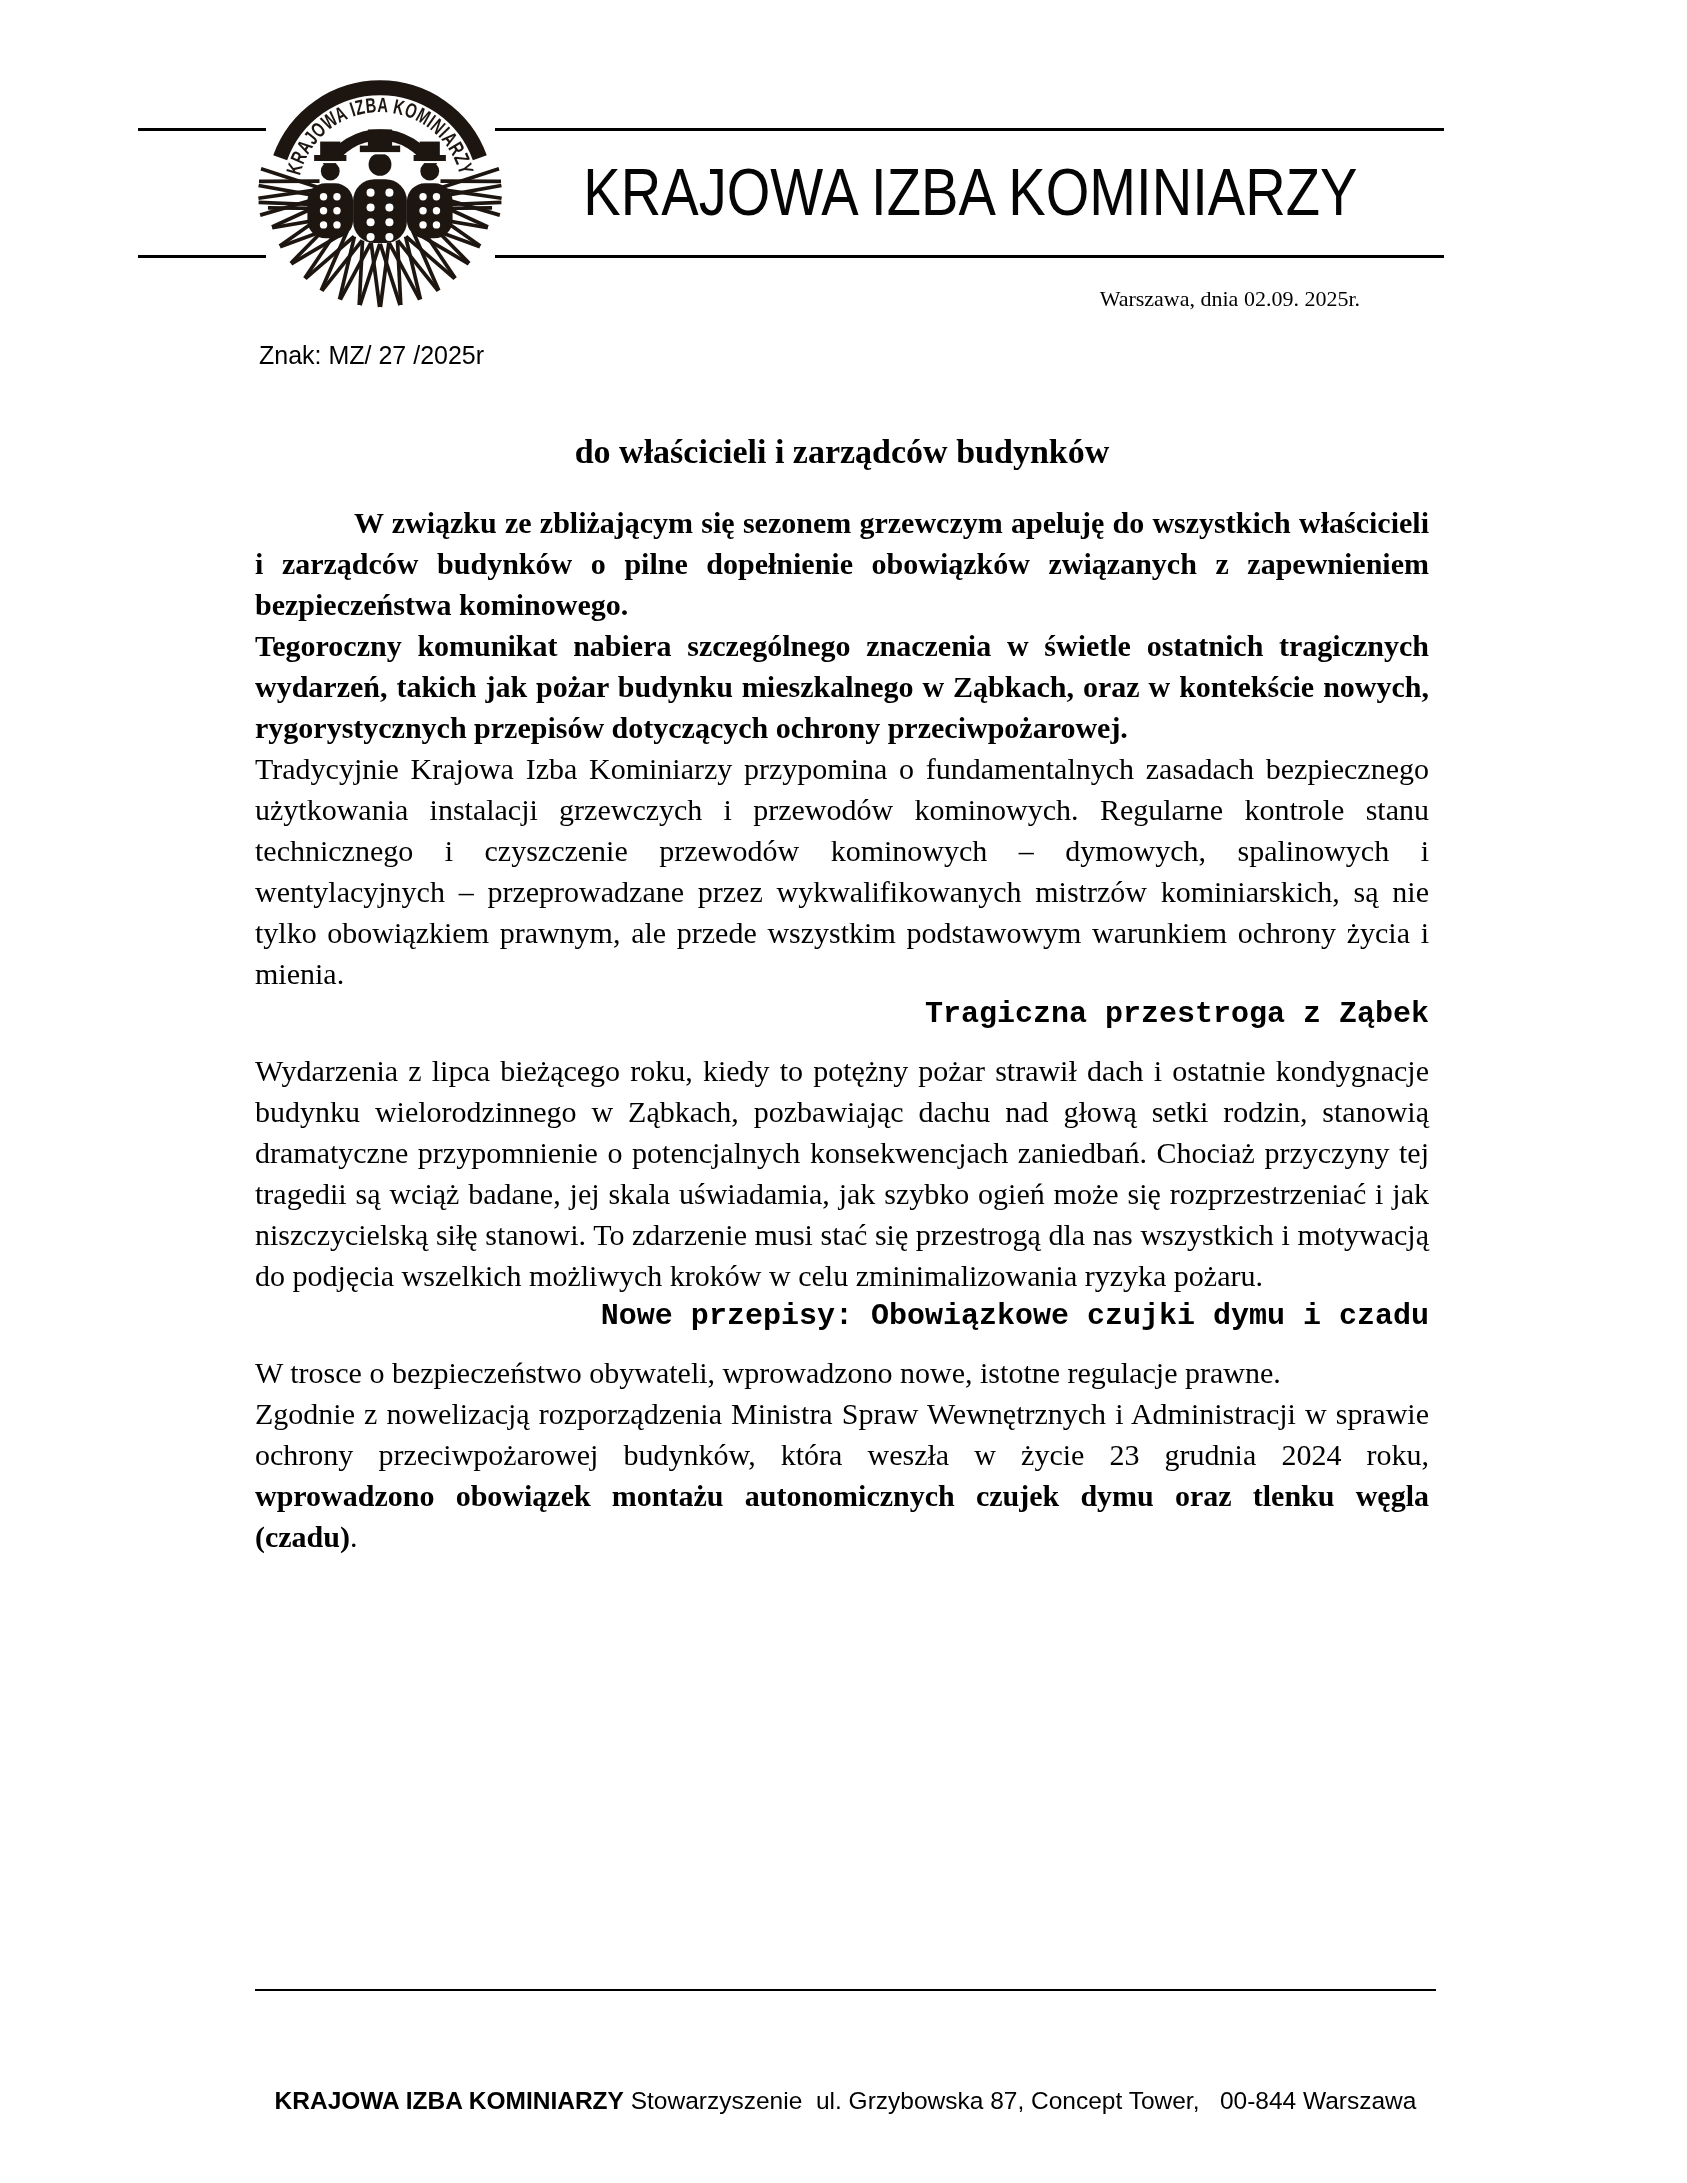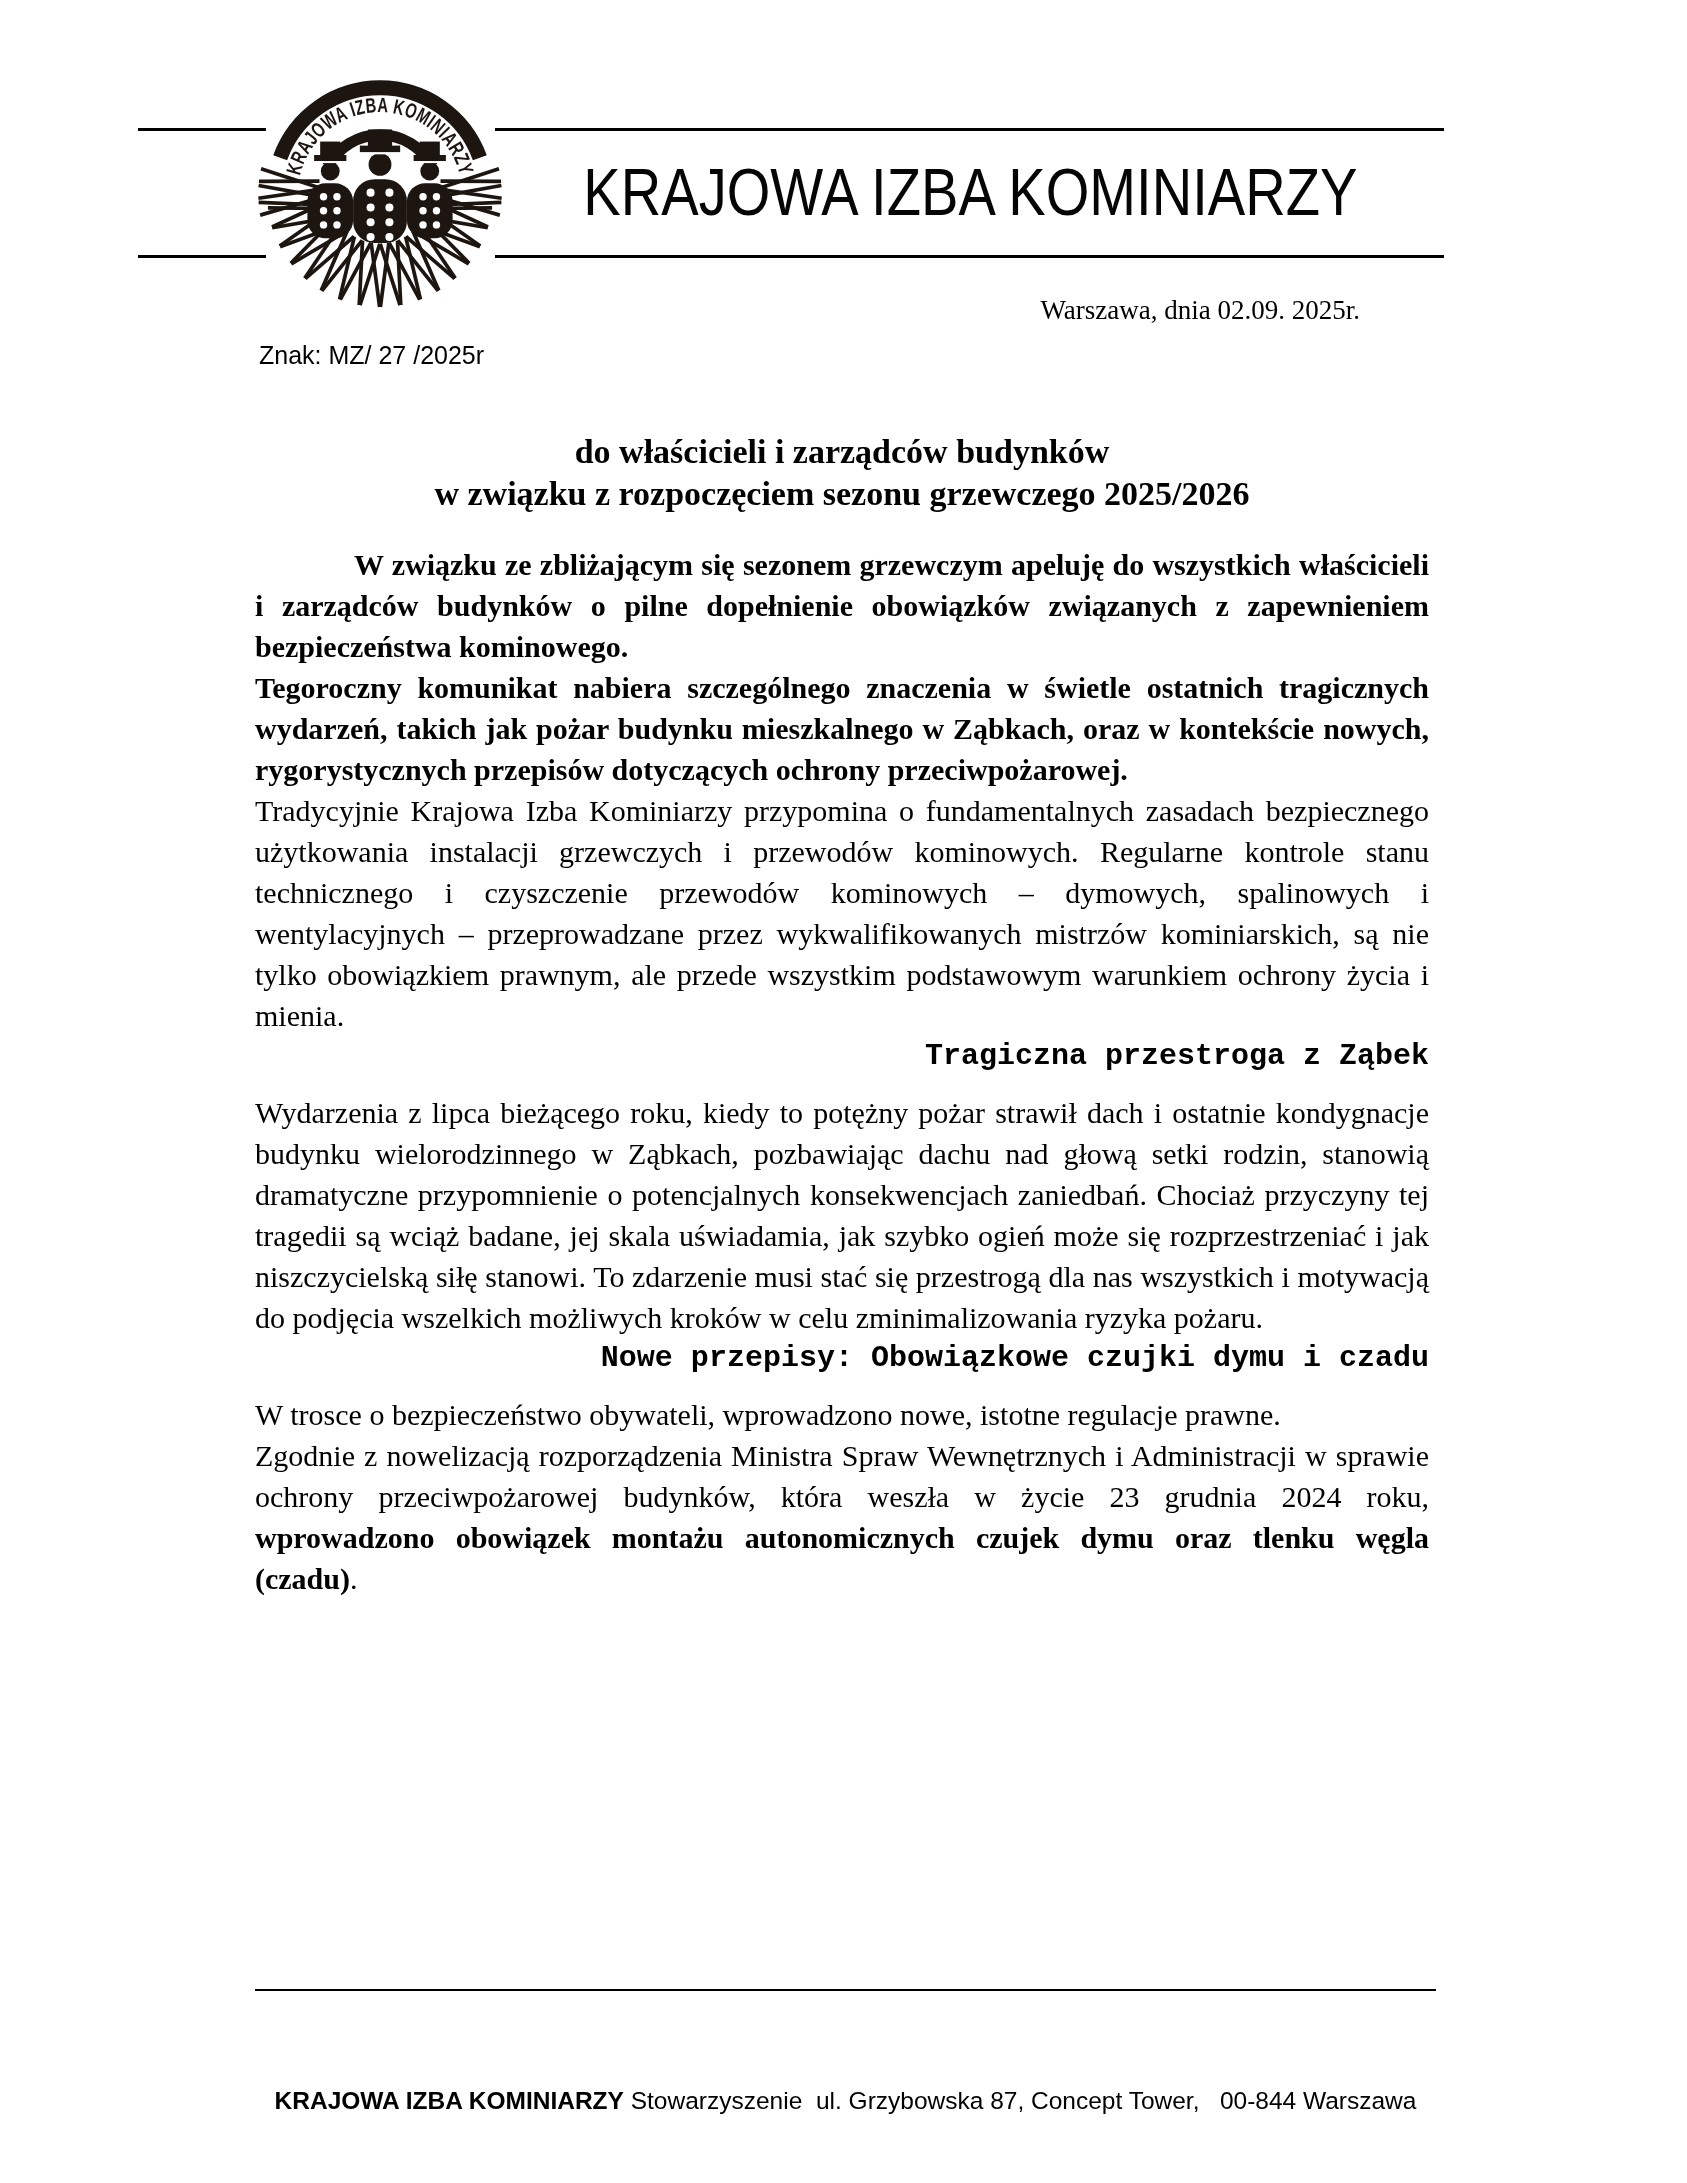--- a/index.html
+++ b/index.html
@@ -8,21 +8,21 @@
   .rule{position:absolute;height:3.3px;background:#000;}
   .rule-tl{left:138px;top:128px;width:128px;}
   .rule-tr{left:495px;top:128px;width:949px;}
   .rule-bl{left:138px;top:255px;width:128px;}
   .rule-br{left:495px;top:255px;width:949px;}
   .logo{position:absolute;left:259px;top:73px;width:242px;height:242px;overflow:visible;}
   .org-title{position:absolute;left:496px;top:153px;width:948px;text-align:center;
              font-family:"Liberation Sans", sans-serif;font-size:66px;line-height:78px;
              white-space:nowrap;color:#050505;}
   .org-title span{display:inline-block;transform:scaleX(0.85);transform-origin:center;}
-  .date-line{position:absolute;top:292px;right:327px;font-size:27px;line-height:37px;
+  .date-line{position:absolute;top:280px;right:327px;font-size:22px;line-height:37px;
              font-family:"Liberation Serif", serif;}
   .ref-line{position:absolute;left:259px;top:339px;font-size:25px;line-height:32px;
             font-family:"Liberation Sans", sans-serif;}
   .doc{position:absolute;left:255px;top:431px;width:1174px;font-size:30px;line-height:41px;}
   .title-block{font-weight:bold;font-size:34px;line-height:42px;text-align:center;margin:0 0 29px 0;}
   .doc p{margin:0;text-align:justify;}
   .p-intro{font-weight:bold;text-indent:99px;margin:0 0 34px 0;}
   .p-tradition{margin:0 0 16.5px 0;}
   .doc h2{font-size:30px;line-height:41px;font-weight:bold;margin:0 0 15px 0;text-align:right;font-family:Liberation Mono, monospace;}
   .p-s1{margin:0 0 17px 0;}
@@ -141,21 +141,20 @@
   <div class="org-title">
     <span>KRAJOWA IZBA KOMINIARZY</span>
   </div>
 
   <div class="date-line">Warszawa, dnia 02.09. 2025r.</div>
   <div class="ref-line">Znak: MZ/ 27 /2025r</div>
 
   <div class="doc">
     <div class="title-block">
       <div>do właścicieli i zarządców budynków</div>
-      <div>w związku z rozpoczęciem sezonu grzewczego 2025/2026</div>
     </div>
 
     <p class="p-intro"><span>W związku ze zbliżającym się sezonem grzewczym apeluję do wszystkich właścicieli i zarządców budynków o pilne dopełnienie obowiązków związanych z zapewnieniem bezpieczeństwa kominowego.</span><br><span>Tegoroczny komunikat nabiera szczególnego znaczenia w świetle ostatnich tragicznych wydarzeń, takich jak pożar budynku mieszkalnego w Ząbkach, oraz w kontekście nowych, rygorystycznych przepisów dotyczących ochrony przeciwpożarowej.</span></p>
 
     <p class="p-tradition">Tradycyjnie Krajowa Izba Kominiarzy przypomina o fundamentalnych zasadach bezpiecznego użytkowania instalacji grzewczych i przewodów kominowych. Regularne kontrole stanu technicznego i czyszczenie przewodów kominowych – dymowych, spalinowych i wentylacyjnych – przeprowadzane przez wykwalifikowanych mistrzów kominiarskich, są nie tylko obowiązkiem prawnym, ale przede wszystkim podstawowym warunkiem ochrony życia i mienia.</p>
 
     <h2>Tragiczna przestroga z Ząbek</h2>
     <p class="p-s1">Wydarzenia z lipca bieżącego roku, kiedy to potężny pożar strawił dach i ostatnie kondygnacje budynku wielorodzinnego w Ząbkach, pozbawiając dachu nad głową setki rodzin, stanowią dramatyczne przypomnienie o potencjalnych konsekwencjach zaniedbań. Chociaż przyczyny tej tragedii są wciąż badane, jej skala uświadamia, jak szybko ogień może się rozprzestrzeniać i jak niszczycielską siłę stanowi. To zdarzenie musi stać się przestrogą dla nas wszystkich i motywacją do podjęcia wszelkich możliwych kroków w celu zminimalizowania ryzyka pożaru.</p>
 
     <h2>Nowe przepisy: Obowiązkowe czujki dymu i czadu</h2>

